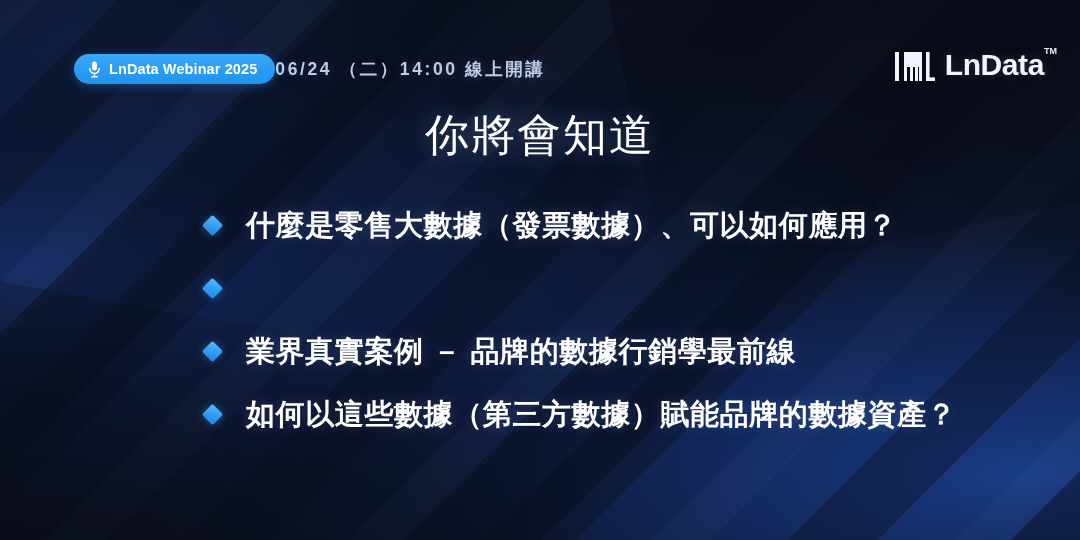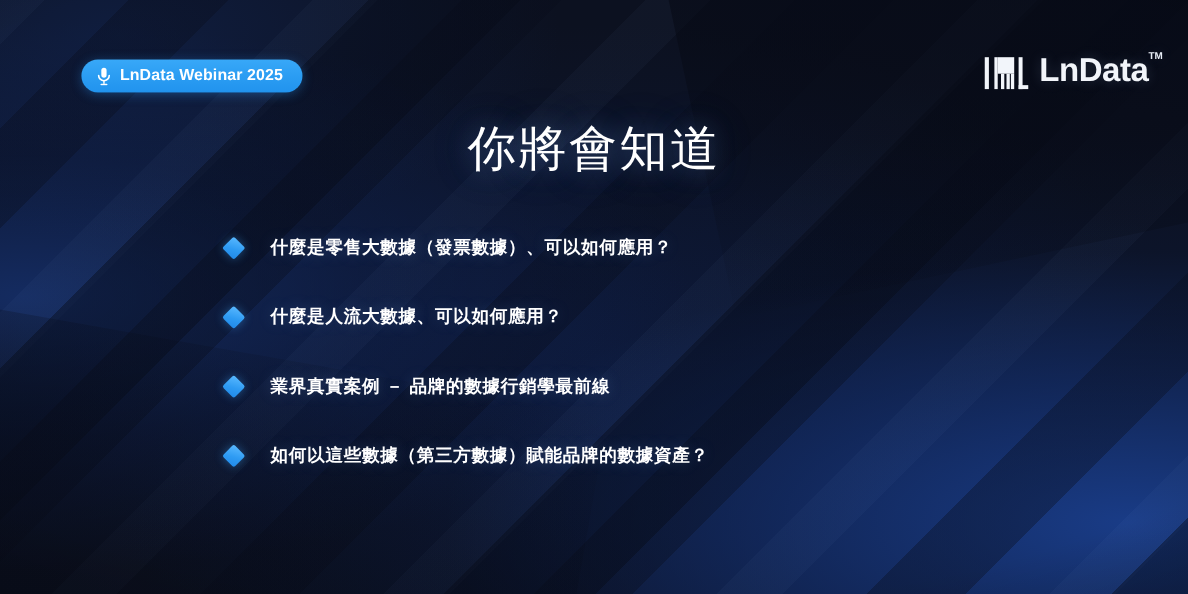--- a/index.html
+++ b/index.html
@@ -225,21 +225,21 @@
     flex: none;
     background: linear-gradient(150deg, #5ab9ff 0%, #2e9bf3 55%, #2189e8 100%);
     transform: rotate(45deg);
     border-radius: 2px;
     margin-left: 5px;
     box-shadow: 0 0 9px rgba(58,160,245,0.45);
   }
   .bullet-text {
     margin-left: 26px;
     color: #ffffff;
-    font-size: 16px;
+    font-size: 29px;
     font-weight: bold;
     letter-spacing: 0.6px;
     white-space: nowrap;
     text-shadow: 0 0 14px rgba(120,170,240,0.22);
   }
 </style>
 </head>
 <body>
 
 <div class="slide">
@@ -260,20 +260,21 @@
     <div class="header">
       <div class="pill">
         <svg class="mic-icon" viewBox="0 0 13 17" aria-hidden="true">
           <rect x="4.1" y="0.6" width="4.8" height="9" rx="2.4" fill="#ffffff"></rect>
           <path d="M1.7 7.6 a4.8 4.8 0 0 0 9.6 0" fill="none" stroke="#ffffff" stroke-width="1.5" stroke-linecap="round"></path>
           <rect x="5.85" y="12.3" width="1.3" height="2.9" fill="#ffffff"></rect>
           <rect x="3.3" y="15.1" width="6.4" height="1.3" rx="0.65" fill="#ffffff"></rect>
         </svg>
         <span class="pill-label">LnData Webinar 2025</span>
       </div>
+      <div class="date-line">06/24 （二）14:00 線上開講</div>
     </div>
 
     <div class="logo">
       <svg class="logo-mark" width="40" height="31" viewBox="0 0 40 31" aria-hidden="true">
         <rect x="0" y="1" width="4" height="29" fill="#f2f5fa"></rect>
         <rect x="9" y="1" width="3" height="29" fill="#f2f5fa"></rect>
         <rect x="12" y="1" width="15" height="15" fill="#f2f5fa"></rect>
         <rect x="15" y="16" width="3" height="14" fill="#f2f5fa"></rect>
         <rect x="20" y="16" width="3" height="14" fill="#f2f5fa"></rect>
         <rect x="24" y="16" width="3" height="14" fill="#f2f5fa"></rect>
@@ -288,21 +289,20 @@
 
     <div class="title">你將會知道</div>
 
     <div class="bullets">
       <div class="bullet-row">
         <span class="diamond"></span>
         <span class="bullet-text">什麼是零售大數據（發票數據）、可以如何應用？</span>
       </div>
       <div class="bullet-row">
         <span class="diamond"></span>
-        <span class="bullet-text">什麼是人流大數據、可以如何應用？</span>
       </div>
       <div class="bullet-row">
         <span class="diamond"></span>
         <span class="bullet-text">業界真實案例 － 品牌的數據行銷學最前線</span>
       </div>
       <div class="bullet-row">
         <span class="diamond"></span>
         <span class="bullet-text">如何以這些數據（第三方數據）賦能品牌的數據資產？</span>
       </div>
     </div>

